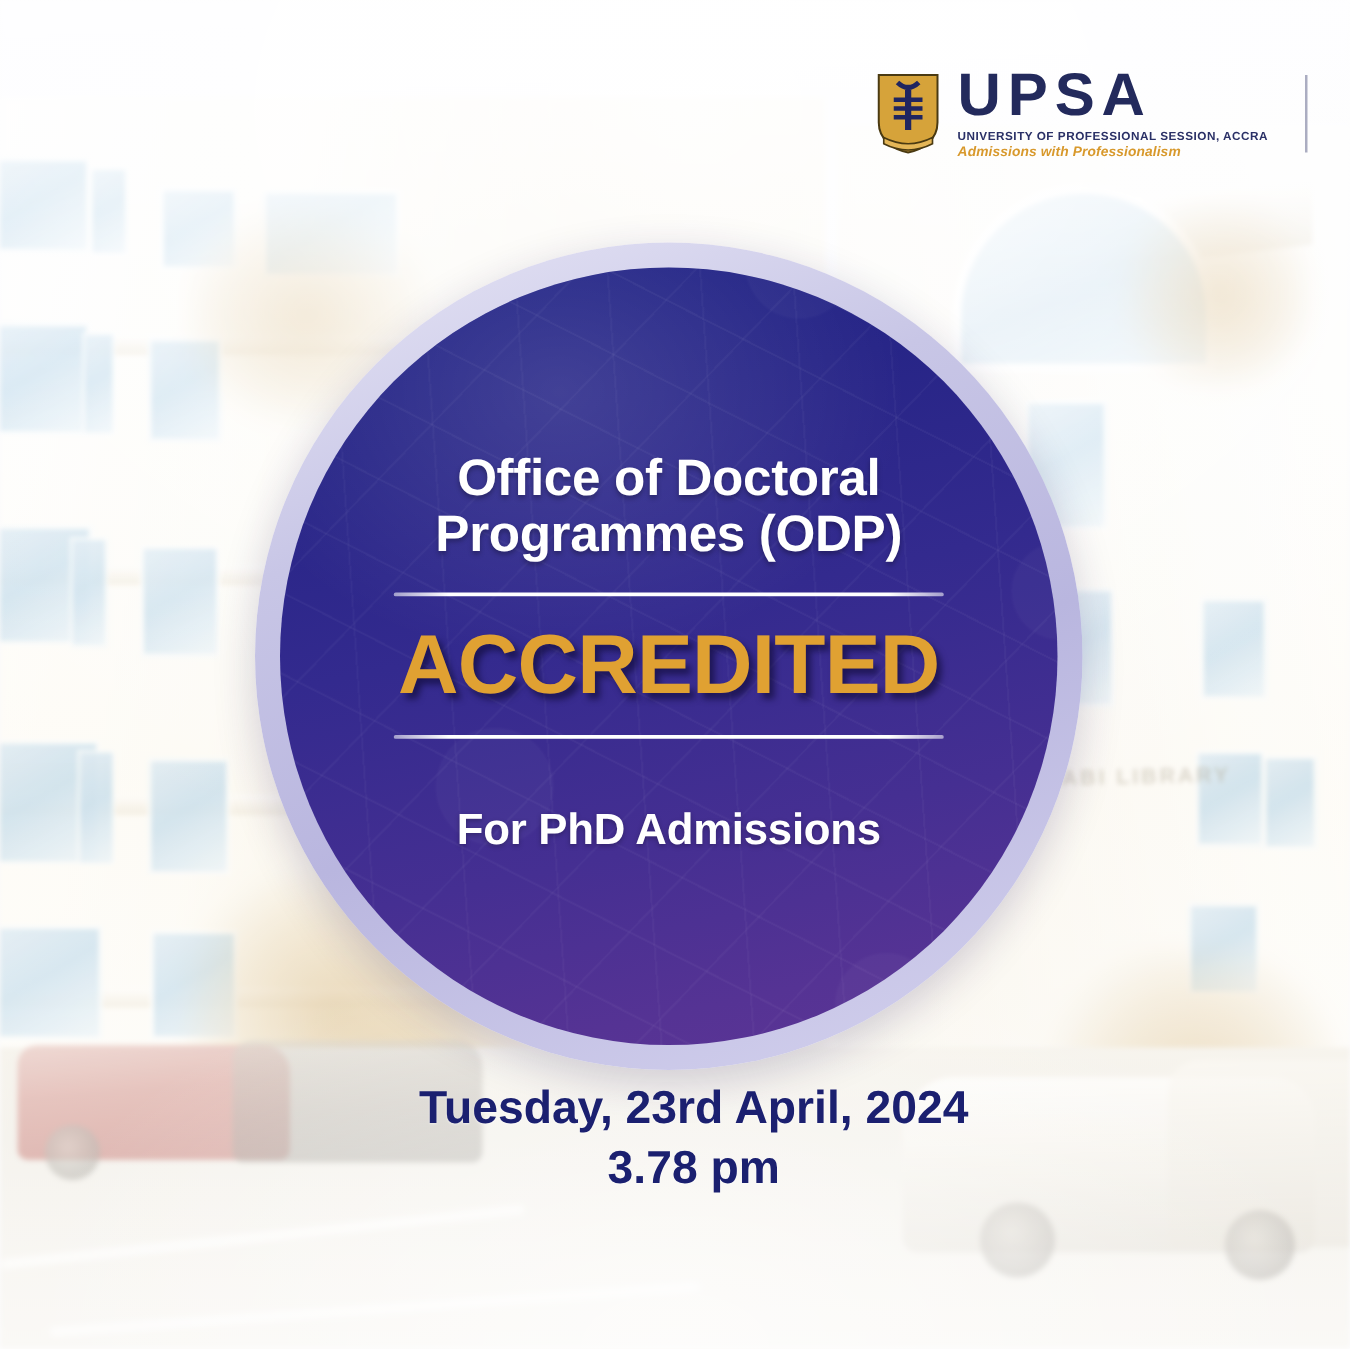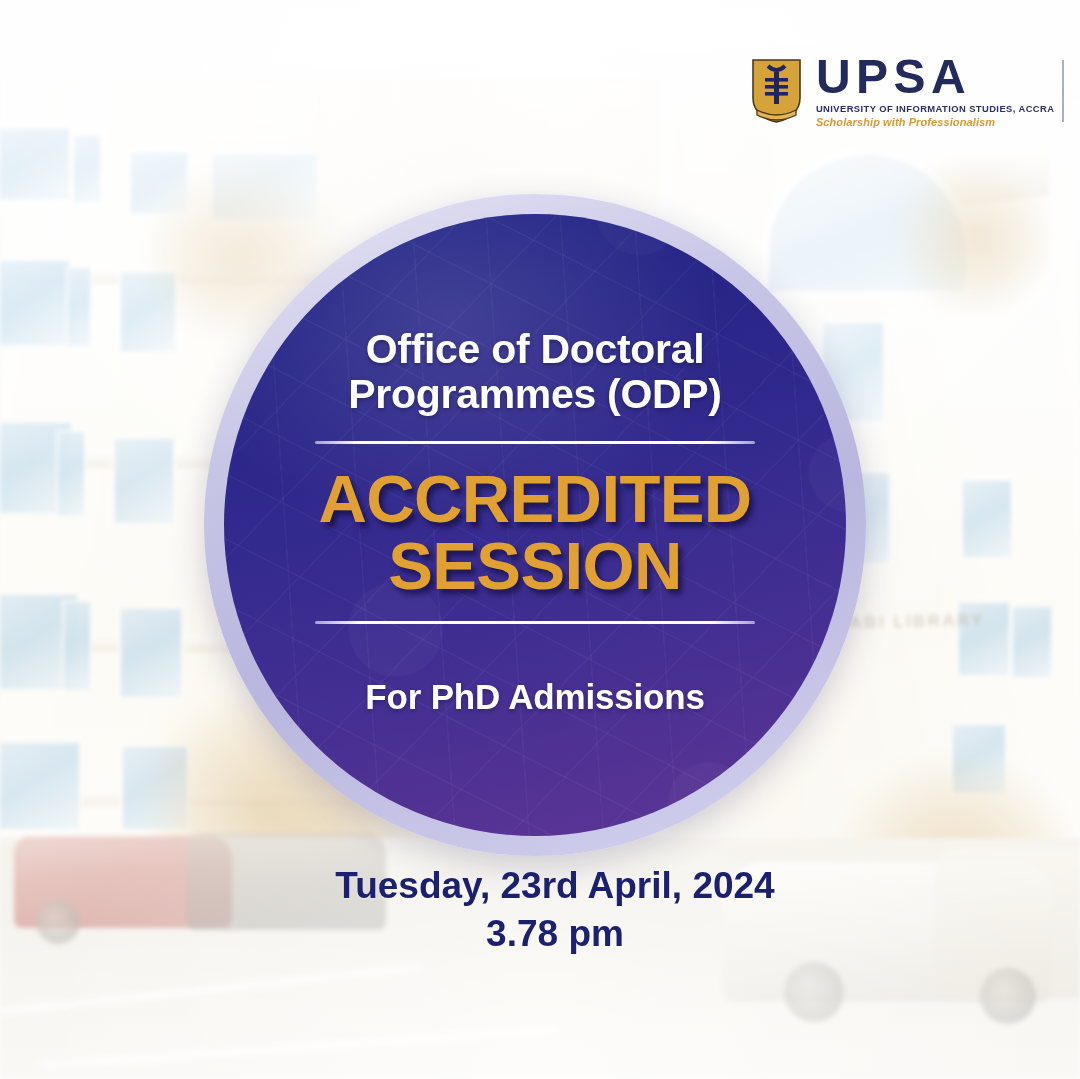--- a/index.html
+++ b/index.html
@@ -130,22 +130,22 @@
     position:absolute; inset:0;
     background:
       radial-gradient(ellipse 78% 58% at 50% 8%,  rgba(255,255,255,.86) 0%, rgba(255,255,255,.30) 62%, rgba(255,255,255,0) 100%),
       radial-gradient(ellipse 70% 42% at 50% 100%, rgba(255,255,255,.58) 0%, rgba(255,255,255,0) 72%),
       linear-gradient(180deg, rgba(255,255,255,.62) 0%, rgba(255,255,255,.20) 26%, rgba(253,247,234,.24) 58%, rgba(255,255,255,.50) 100%);
     pointer-events:none;
   }
 
   
   .header-logos{
-    position:absolute; top:54px; right:16px;
-    display:flex; align-items:center; gap:8px;
+    position:absolute; top:54px; right:34px;
+    display:flex; align-items:center; gap:30px;
     z-index:12;
   }
   .upsa-lockup{ display:flex; align-items:center; gap:13px; }
   .upsa-shield{
     width:53px; height:66px; position:relative; flex:0 0 auto;
   }
   .upsa-wordblock{ display:flex; flex-direction:column; align-items:flex-start; }
   .upsa-word{
     font-size:48px; font-weight:800; letter-spacing:5.5px;
     color:#232a5c; line-height:.94;
@@ -369,22 +369,22 @@
           <rect x="24" y="14" width="5" height="32" fill="#1f2560"></rect>
           <rect x="15" y="20" width="23" height="3.6" fill="#1f2560"></rect>
           <rect x="15" y="27" width="23" height="3.6" fill="#1f2560"></rect>
           <rect x="15" y="34" width="23" height="3.6" fill="#1f2560"></rect>
           <path d="M18 8 Q26.5 16 35 8" stroke="#1f2560" stroke-width="4" fill="none"></path>
           <path d="M7 52 Q26.5 62 46 52 L46 57 Q26.5 67 7 57 Z" fill="#e4b657" stroke="#4a3a12" stroke-width="1.3"></path>
         </svg>
       </div>
       <div class="upsa-wordblock">
         <div class="upsa-word">UPSA</div>
-        <div class="upsa-sub1">UNIVERSITY OF INFORMATION STUDIES, ACCRA</div>
-        <div class="upsa-sub2">Scholarship with Professionalism</div>
+        <div class="upsa-sub1">UNIVERSITY OF PROFESSIONAL SESSION, ACCRA</div>
+        <div class="upsa-sub2">Admissions with Professionalism</div>
       </div>
     </div>
 
     <div class="logo-divider"></div>
 
   </div>
 
   <div class="circle-wrap">
     <div class="circle-ring"></div>
     <div class="circle-core">
@@ -392,21 +392,20 @@
       <div class="cell-tex2"></div>
       <div class="circle-sheen"></div>
     </div>
 
     <div class="circle-content">
       <div class="odp-title">Office of Doctoral Programmes (ODP)</div>
 
       <div class="rule"></div>
 
       <div class="info-head">ACCREDITED</div>
-      <div class="info-head">SESSION</div>
 
       <div class="rule lower"></div>
 
       <div class="for-phd">For PhD Admissions</div>
 
     </div>
   </div>
 
   <div class="event-details">
     <div class="ev-line ev-date">Tuesday, 23rd April, 2024</div>

